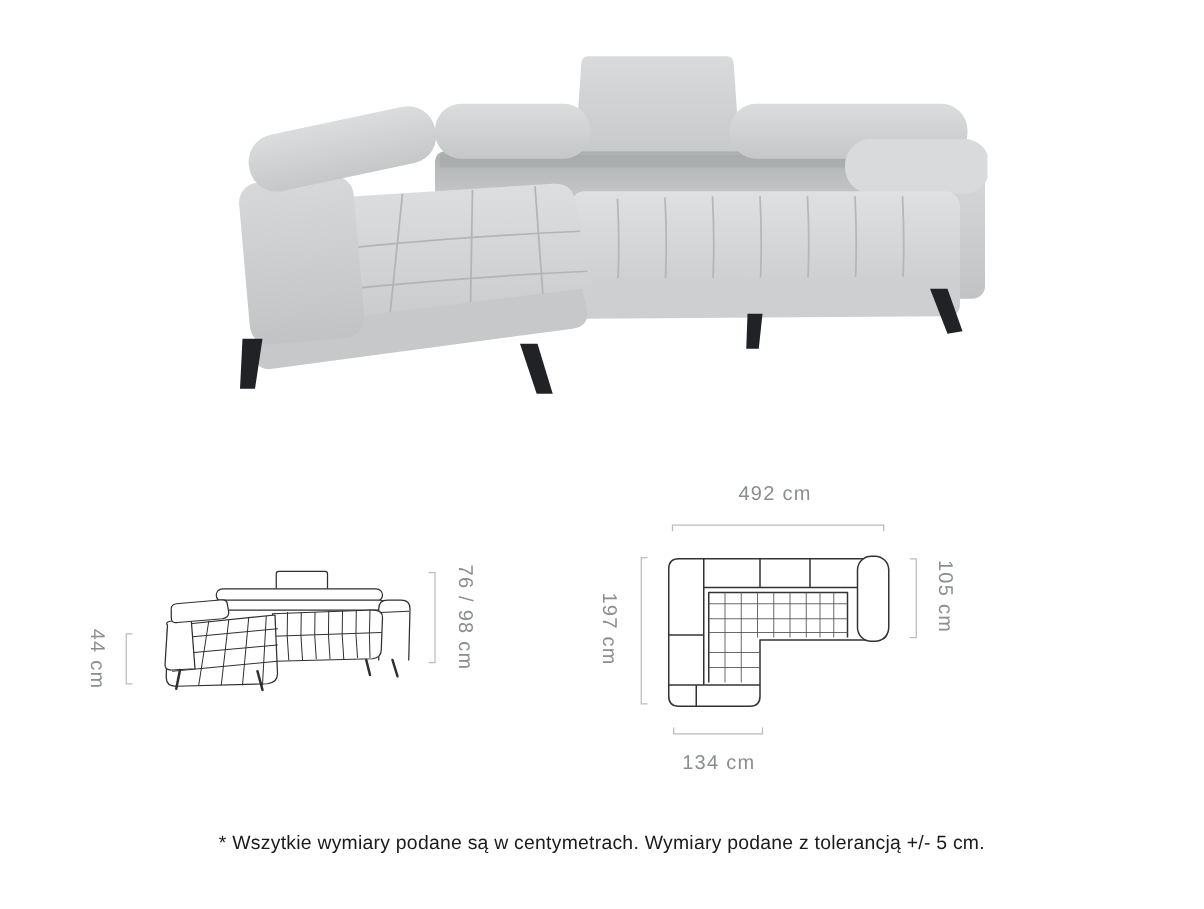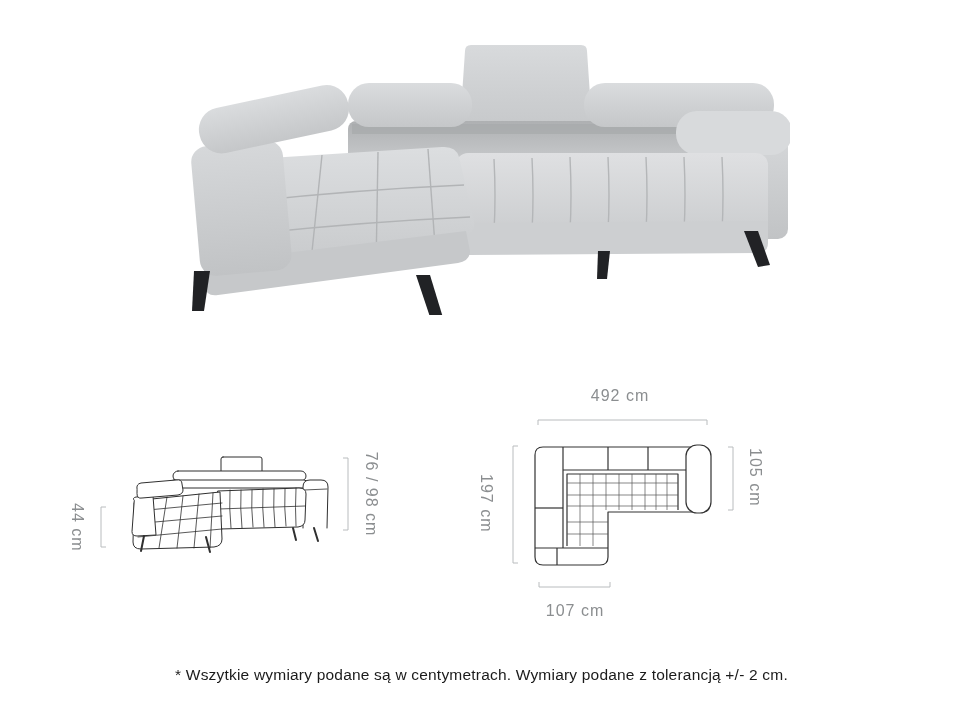--- a/index.html
+++ b/index.html
@@ -199,17 +199,17 @@
   <div class="dim-label vertical" style="left:53px;top:517px;width:48px">44 cm</div>
 
   <div class="dim-label vertical" style="left:328px;top:484px;width:86px">76 / 98 cm</div>
 
   <div class="dim-label" style="left:560px;top:386px;width:120px">492 cm</div>
 
   <div class="dim-label vertical" style="left:457px;top:493px;width:58px">197 cm</div>
 
   <div class="dim-label vertical" style="left:726px;top:467px;width:58px">105 cm</div>
 
-  <div class="dim-label" style="left:515px;top:601px;width:120px">107 cm</div>
-
-  <div class="footnote">* Wszytkie wymiary podane są w centymetrach. Wymiary podane z tolerancją +/- 2 cm.</div>
+  <div class="dim-label" style="left:515px;top:601px;width:120px">134 cm</div>
+
+  <div class="footnote">* Wszytkie wymiary podane są w centymetrach. Wymiary podane z tolerancją +/- 5 cm.</div>
 
 </div>
 
 </body></html>

